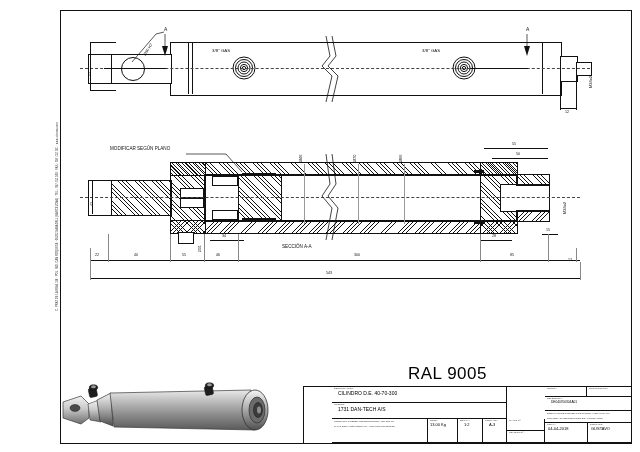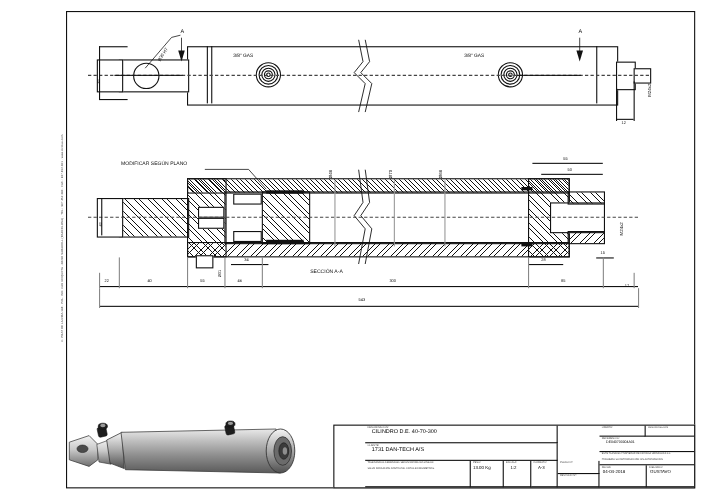--- a/index.html
+++ b/index.html
@@ -311,20 +311,21 @@
           <ellipse cx="154.5" cy="7.5" rx="4.2" ry="2.8"></ellipse>
         </g>
         <g fill="#9a9a9a">
           <ellipse cx="38.5" cy="8.8" rx="2.4" ry="1.5"></ellipse>
           <ellipse cx="154.5" cy="6.8" rx="2.4" ry="1.5"></ellipse>
         </g>
       </g>
     </svg>
   </div>
 
+  <div class="ral">RAL 9005</div>
 
   <div class="logo">
     <svg width="26" height="26" viewBox="0 0 26 26">
       <circle cx="13" cy="13" r="12" fill="#1b3f8f"></circle>
       <path d="M13 2 A11 11 0 0 0 13 24 A8 8 0 0 1 13 2 Z" fill="#2b56b8"></path>
       <path d="M17 4 L9 15 L13 15 L7 23 L20 11 L15 11 Z" fill="#c8202e"></path>
       <path d="M5 13 A8 8 0 0 1 15 5 L14 8 A5 5 0 0 0 8 13 Z" fill="#ffffff" opacity="0.85"></path>
     </svg>
   </div>
   <div class="co-name">CICROSA</div>

